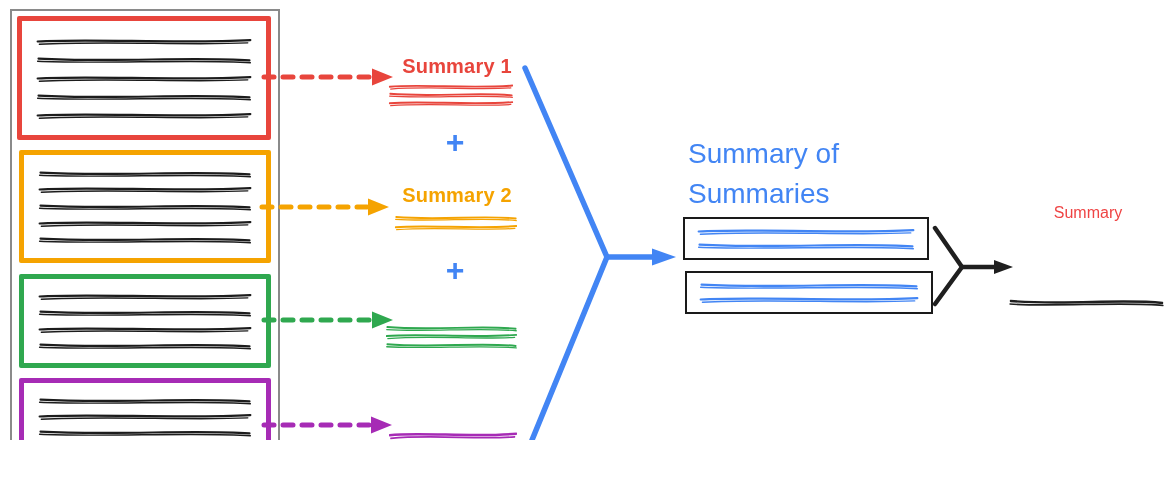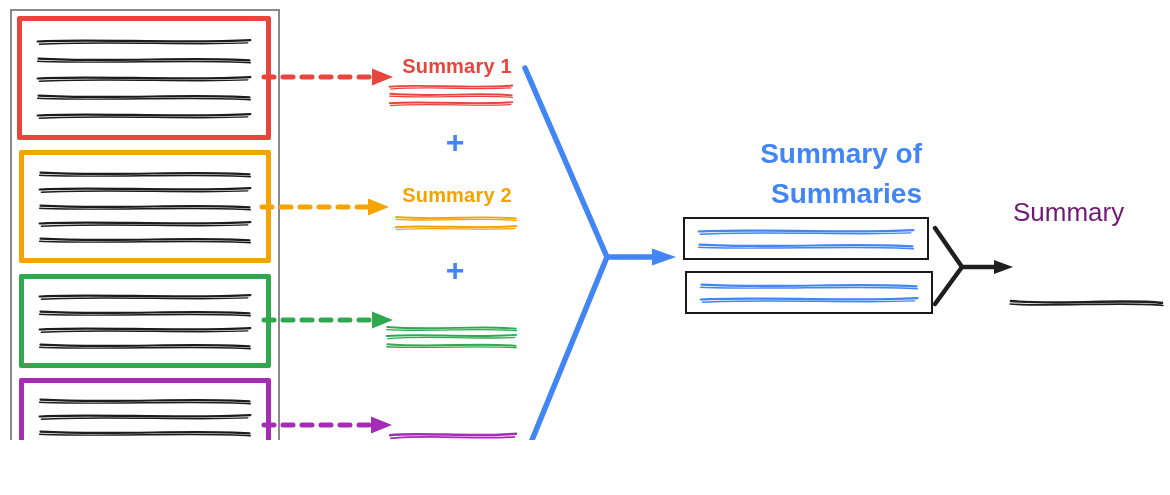--- a/index.html
+++ b/index.html
@@ -39,35 +39,35 @@
   .scr-s4{position:absolute;left:388px;top:429px;width:130px;height:25px;color:#a62bb5;}
   .plus{
     position:absolute;left:437px;width:36px;text-align:center;
     color:#4285f4;font-size:32px;font-weight:bold;line-height:30px;
   }
   .plus-1{top:127px;}
   .plus-2{top:255px;}
 
   
   .merge-title{
-    position:absolute;left:688px;top:134px;width:234px;text-align:right;
-    font-size:28px;font-weight:bold;color:#4285f4;line-height:40px;
+    position:absolute;left:688px;top:134px;width:234px;text-align:left;
+    font-size:28px;font-weight:normal;color:#4285f4;line-height:40px;
   }
   .sos-box{
     position:absolute;border:2.5px solid #1a1a1a;background:#fff;box-sizing:border-box;
     display:flex;flex-direction:column;justify-content:space-evenly;padding:4px 11px;
   }
   .sos-box-1{left:683px;top:217px;width:246px;height:43px;}
   .sos-box-2{left:685px;top:271px;width:248px;height:43px;}
   .sos-line{width:100%;height:11px;color:#4285f4;}
 
   
   .final-text{
-    position:absolute;left:1013px;top:198px;width:150px;
-    font-size:26px;color:#701a75;line-height:29px;
+    position:absolute;left:1013px;top:198px;width:150px;text-align:center;
+    font-size:16px;color:#ef4444;line-height:29px;
   }
   .final-text span{display:block;}
   .final-scribble{position:absolute;left:1008px;top:296px;width:157px;height:12px;color:#1f1f1f;}
 
   
   .overlay{position:absolute;left:0;top:0;pointer-events:none;}
 </style>
 </head>
 <body>
 

